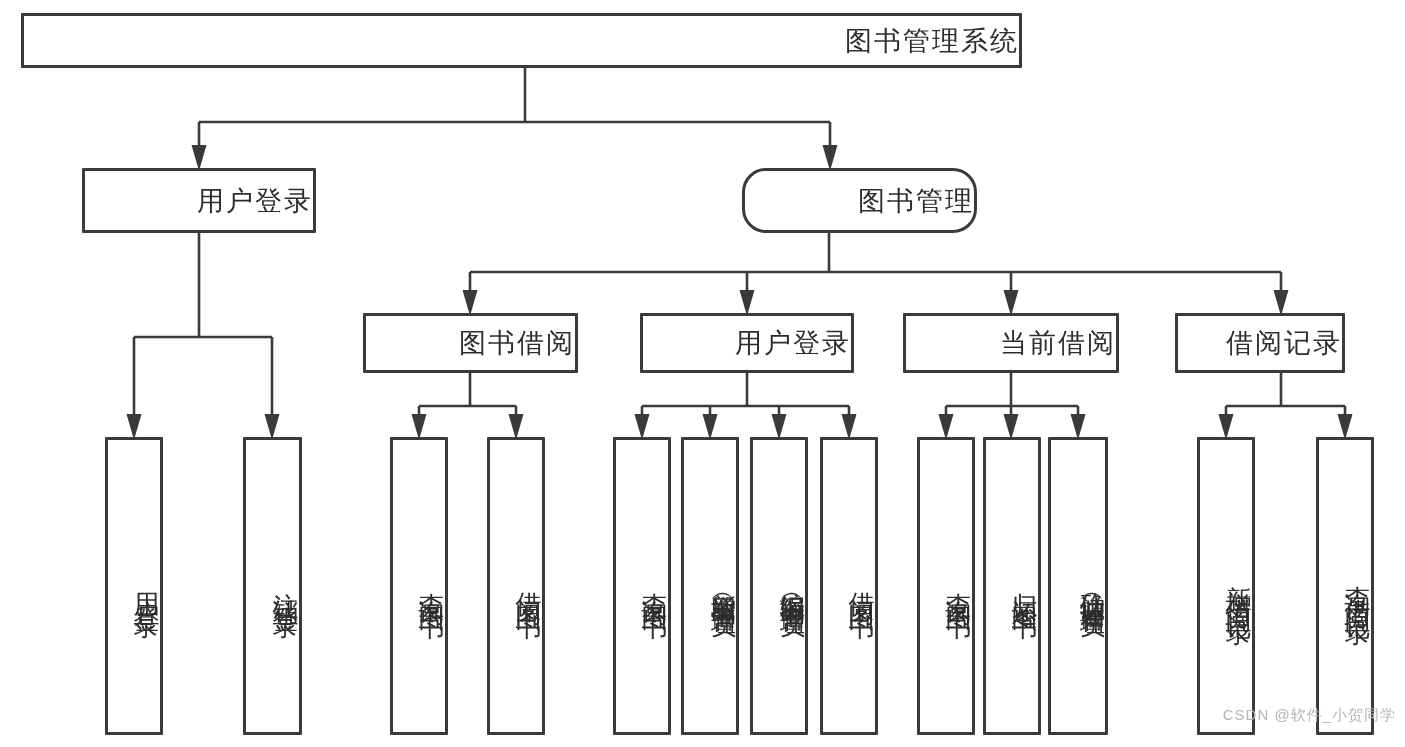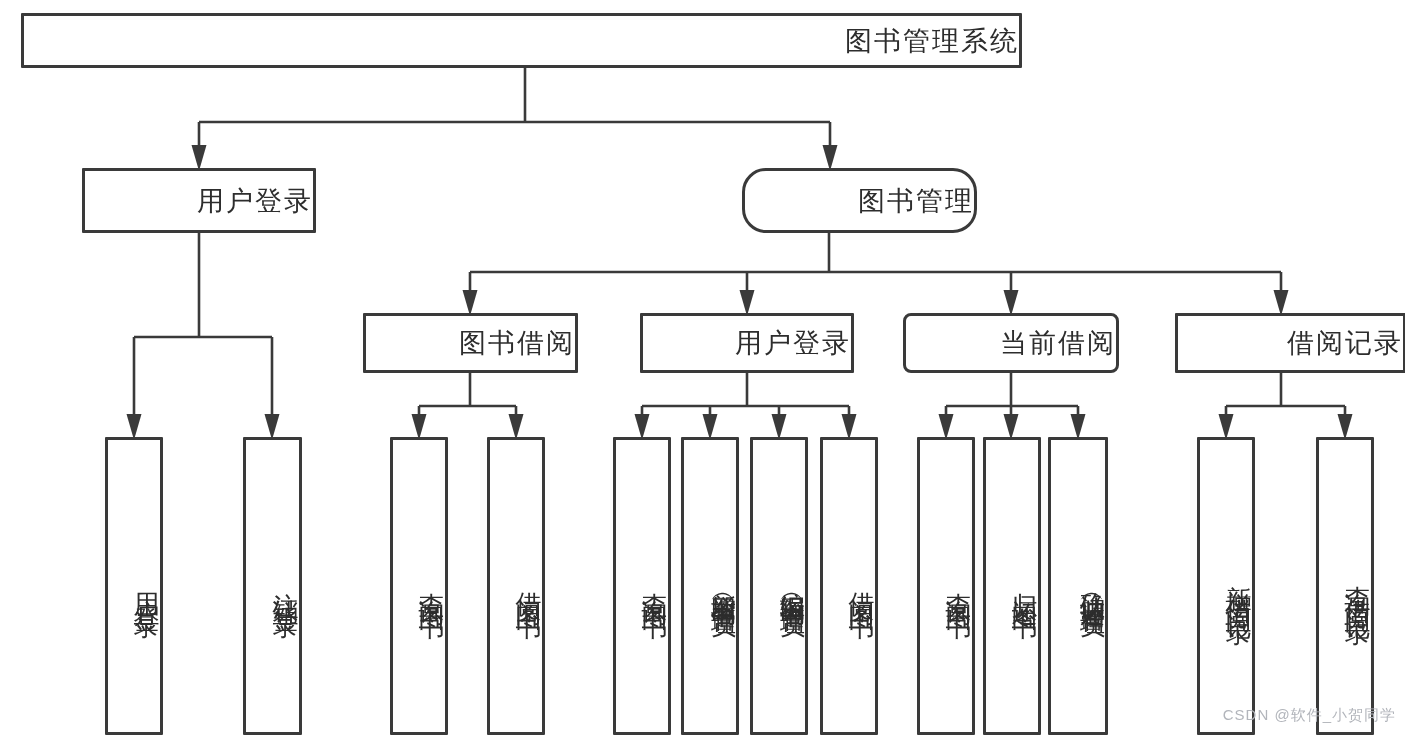--- a/index.html
+++ b/index.html
@@ -139,24 +139,24 @@
   <div class="node h" style="left:742px;top:168px;width:235px;height:65px;border-radius:24px;">
     <span class="lbl">图书管理</span>
   </div>
 
   <div class="node h" style="left:363px;top:313px;width:215px;height:60px;">
     <span class="lbl">图书借阅</span>
   </div>
   <div class="node h" style="left:640px;top:313px;width:214px;height:60px;">
     <span class="lbl">用户登录</span>
   </div>
-  <div class="node h" style="left:903px;top:313px;width:216px;height:60px;border-radius:8px;">
+  <div class="node h" style="left:903px;top:313px;width:216px;height:60px;">
     <span class="lbl">当前借阅</span>
   </div>
-  <div class="node h" style="left:1175px;top:313px;width:231px;height:60px;">
+  <div class="node h" style="left:1175px;top:313px;width:170px;height:60px;">
     <span class="lbl">借阅记录</span>
   </div>
 
   <div class="node v" style="left:105px;top:437px;width:58px;height:298px;">
     <span class="lbl">用户登录</span>
   </div>
   <div class="node v" style="left:243px;top:437px;width:59px;height:298px;">
     <span class="lbl">注销登录</span>
   </div>
 

